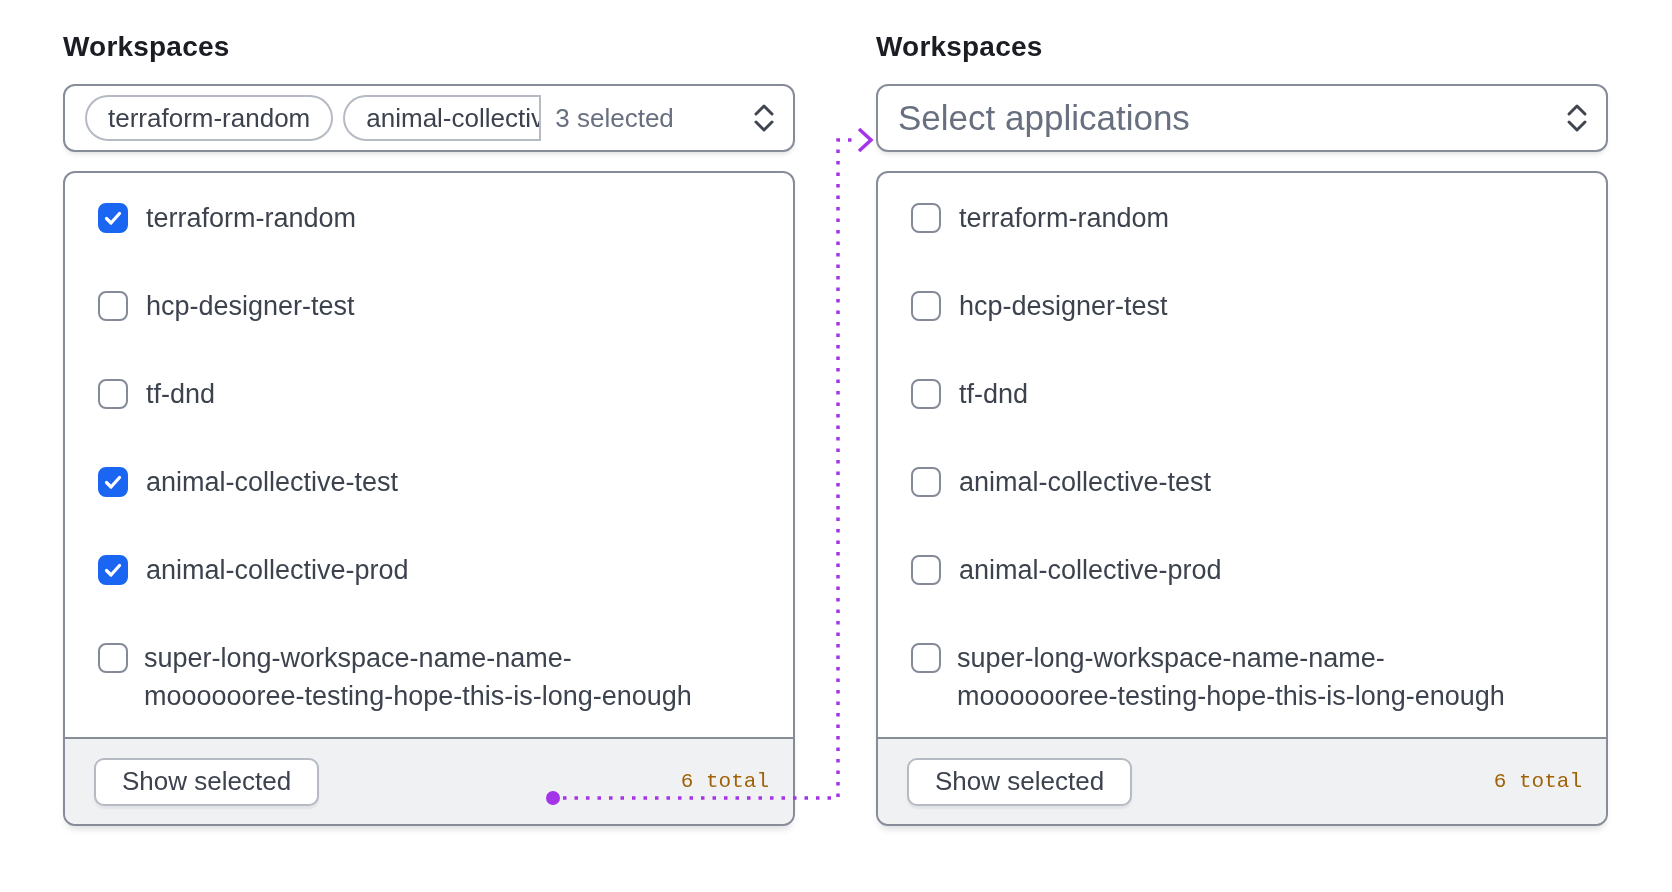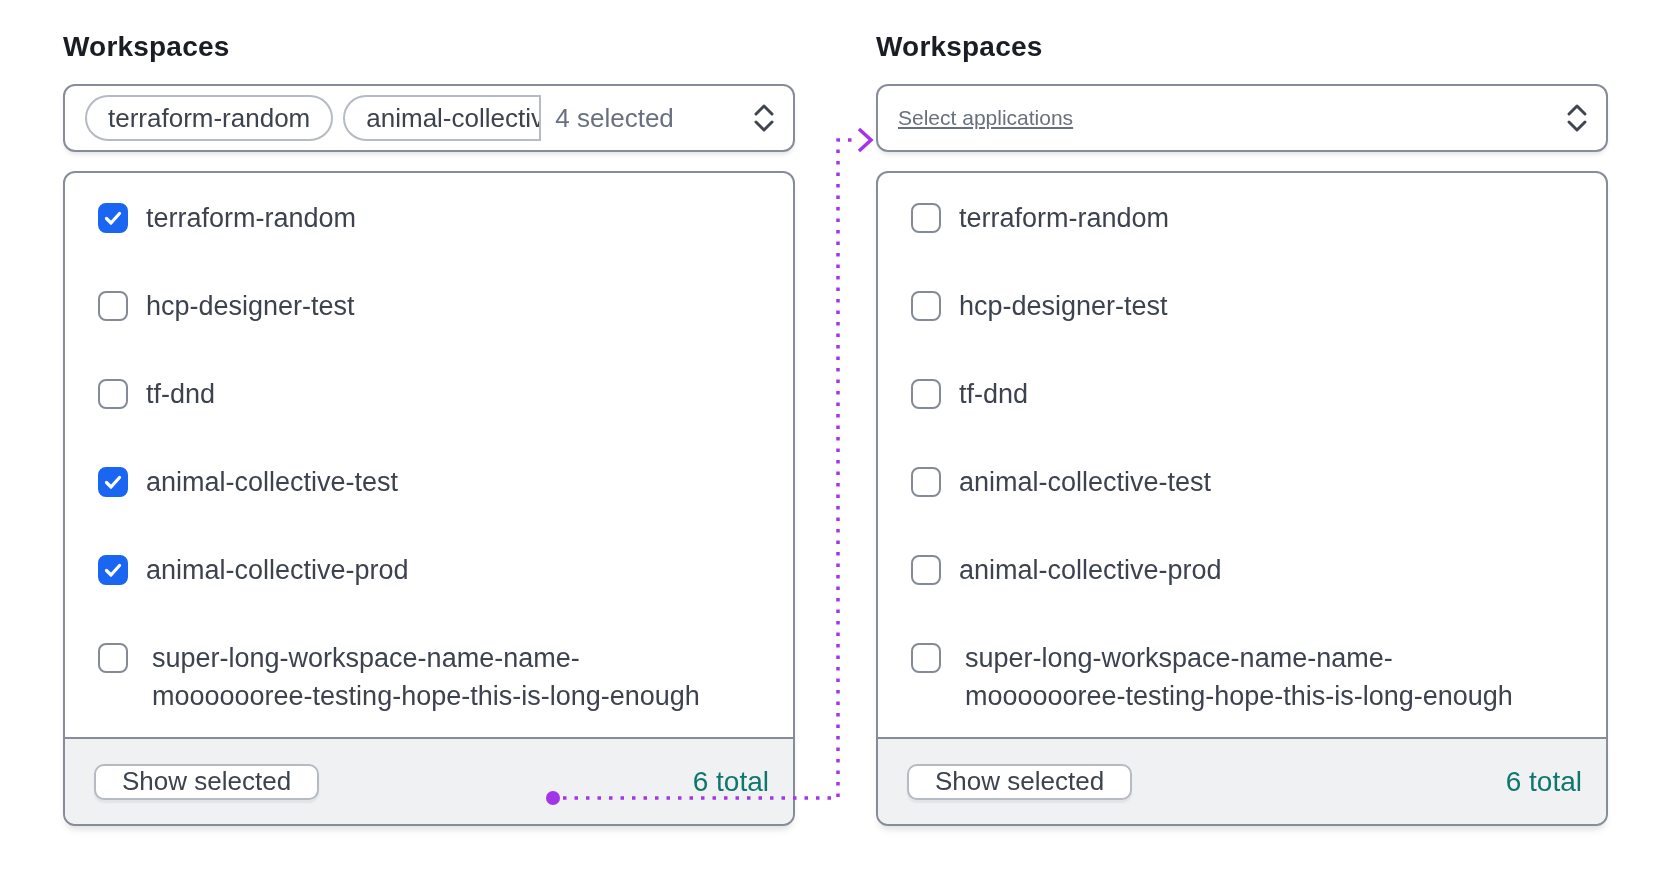--- a/index.html
+++ b/index.html
@@ -19,21 +19,21 @@
     box-shadow:0 4px 5px -2px rgba(55,60,75,0.16);
     margin-bottom:19px; cursor:pointer;
   }
   .pill {
     height:46px; display:flex; align-items:center; padding:0 21px;
     border:2px solid #b5bac3; border-radius:24px; font-size:26px; color:#3d434e;
     white-space:nowrap; flex-shrink:0; background:#fff;
   }
   .pill.clipped { width:198px; padding-right:0; margin-left:10px; border-radius:24px 0 0 24px; overflow:hidden; }
   .selected-count { margin-left:14px; font-size:26px; color:#687080; white-space:nowrap; }
-  .placeholder { font-size:21px; color:#687080;text-decoration:underline; }
+  .placeholder { font-size:35px; color:#687080; }
   .chev { margin-left:auto; flex-shrink:0; display:flex; align-items:center; }
   .chev svg { stroke:#40464f; }
 
   .listbox {
     height:655px; background:#fff; border:2px solid #878d98; border-radius:12px;
     box-shadow:0 6px 7px -3px rgba(55,60,75,0.18);
     display:flex; flex-direction:column; overflow:hidden;
   }
   .list { flex:1; padding:1px 24px 0 33px; }
   .row { min-height:88px; display:flex; align-items:center; cursor:pointer; }
@@ -41,49 +41,49 @@
   .row.multiline .cb { margin-top:29px; }
   .row.multiline .label-stack { padding-top:25px; }
   .cb {
     width:30px; height:30px; flex-shrink:0; border-radius:8px;
     border:2px solid #848b97; background:#fff; position:relative; cursor:pointer;
   }
   .cb svg { position:absolute; inset:2px; display:none; }
   .cb[data-checked="true"] { background:#1a66f2; border-color:#1a66f2; }
   .cb[data-checked="true"] svg { display:block; }
   .row-label { font-size:27px; color:#3d434e; margin-left:18px; }
-  .label-stack { margin-left:24px; font-size:27px; color:#3d434e; line-height:38px; }
+  .label-stack { margin-left:16px; font-size:27px; color:#3d434e; line-height:38px; }
 
   .footer {
     height:87px; flex-shrink:0; background:#f0f1f3; border-top:2px solid #878d98;
     display:flex; align-items:center; padding:0 24px 0 29px; gap:20px;
     border-radius:0 0 10px 10px;
   }
   .btn {
-    height:36px; border:2px solid #b5bac3; border-radius:10px; background:#fff;
+    height:48px; border:2px solid #b5bac3; border-radius:10px; background:#fff;
     font-family:inherit; font-size:26px; color:#3d434e; padding:0 26px;
     box-shadow:0 3px 2px rgba(45,50,65,0.07); cursor:pointer; white-space:nowrap;
   }
-  .total { margin-left:auto; font-size:28px; color:#0f766e; }
+  .total { margin-left:auto; font-size:21px; color:#a16207;font-family:Liberation Mono, monospace; }
 
   .connector { position:absolute; left:0; top:0; pointer-events:none; z-index:5; }
   .connector path, .connector polyline { fill:none; stroke:#a434e8; }
 </style>
 </head>
 <body>
 
 <div class="stage">
 
   <div class="panel left">
     <div class="panel-label">Workspaces</div>
 
     <div class="trigger">
       <span class="pill">terraform-random</span>
       <span class="pill clipped">animal-collective</span>
-      <span class="selected-count">4 selected</span>
+      <span class="selected-count">3 selected</span>
       <span class="chev">
         <svg width="22" height="32" viewBox="0 0 22 32" fill="none" stroke-width="3" stroke-linecap="round" stroke-linejoin="round">
           <polyline points="3,12 11,4 19,12"></polyline>
           <polyline points="3,20 11,28 19,20"></polyline>
         </svg>
       </span>
     </div>
 
     <div class="listbox">
       <div class="list">

